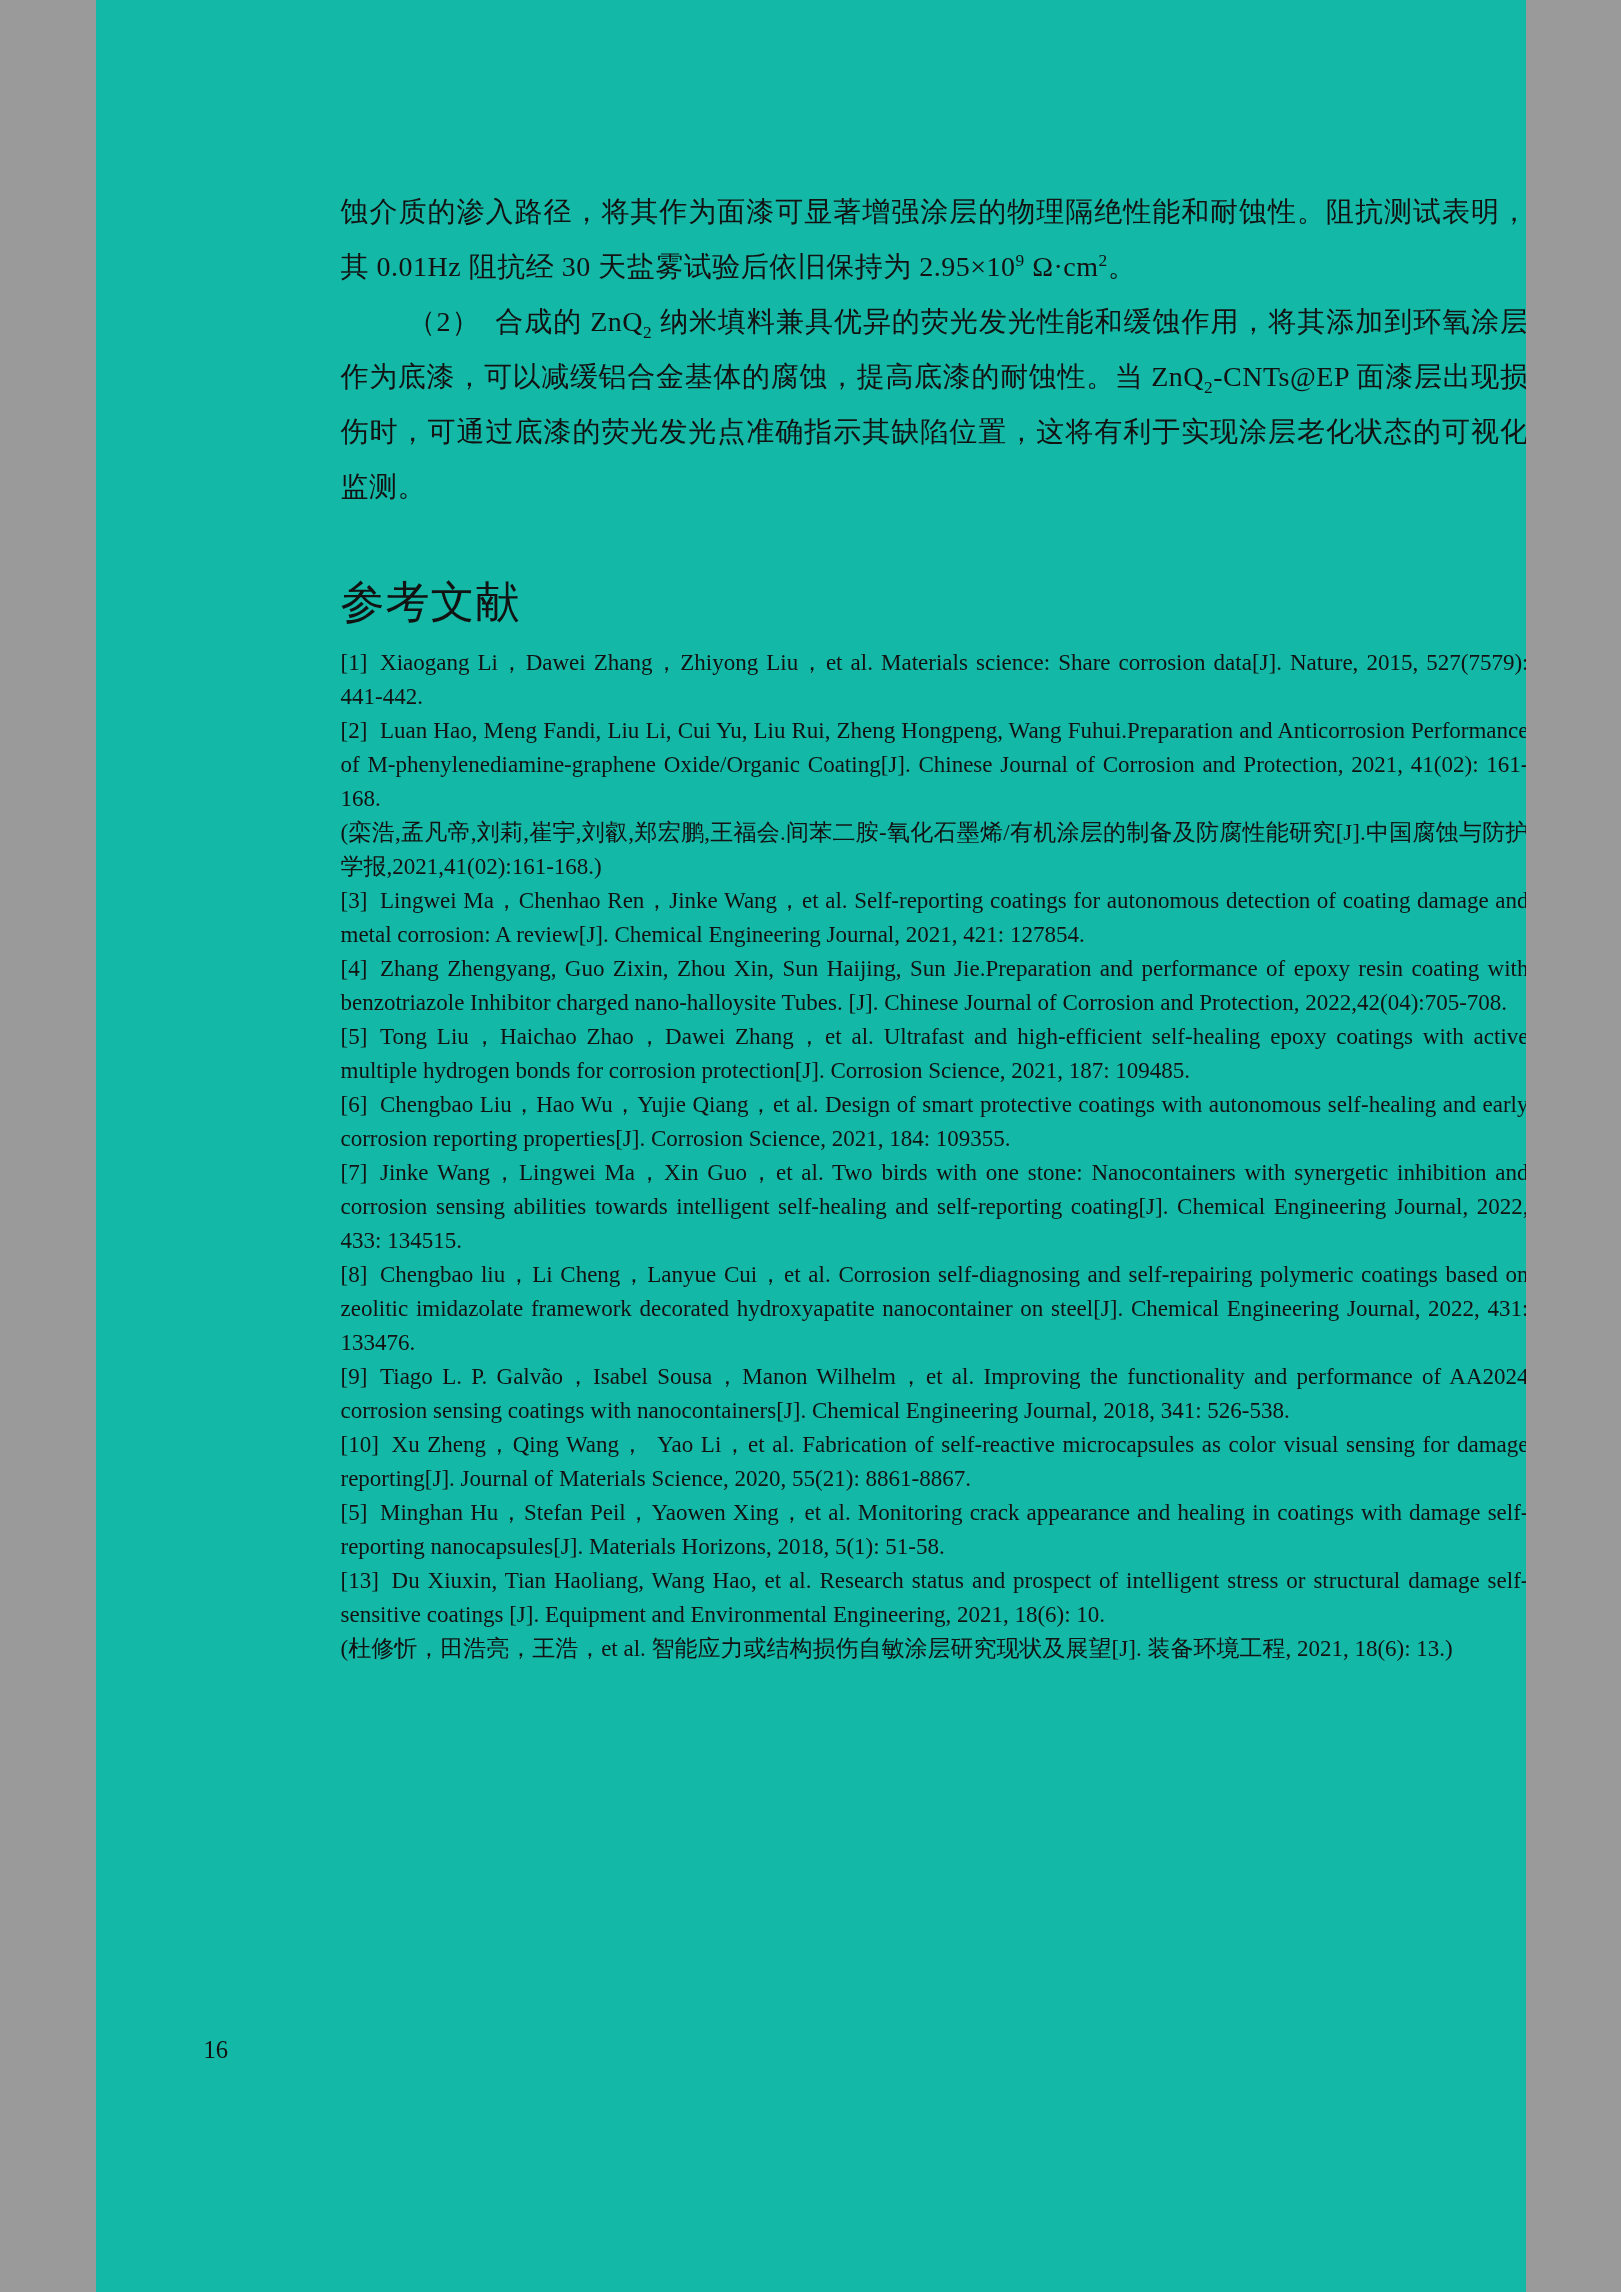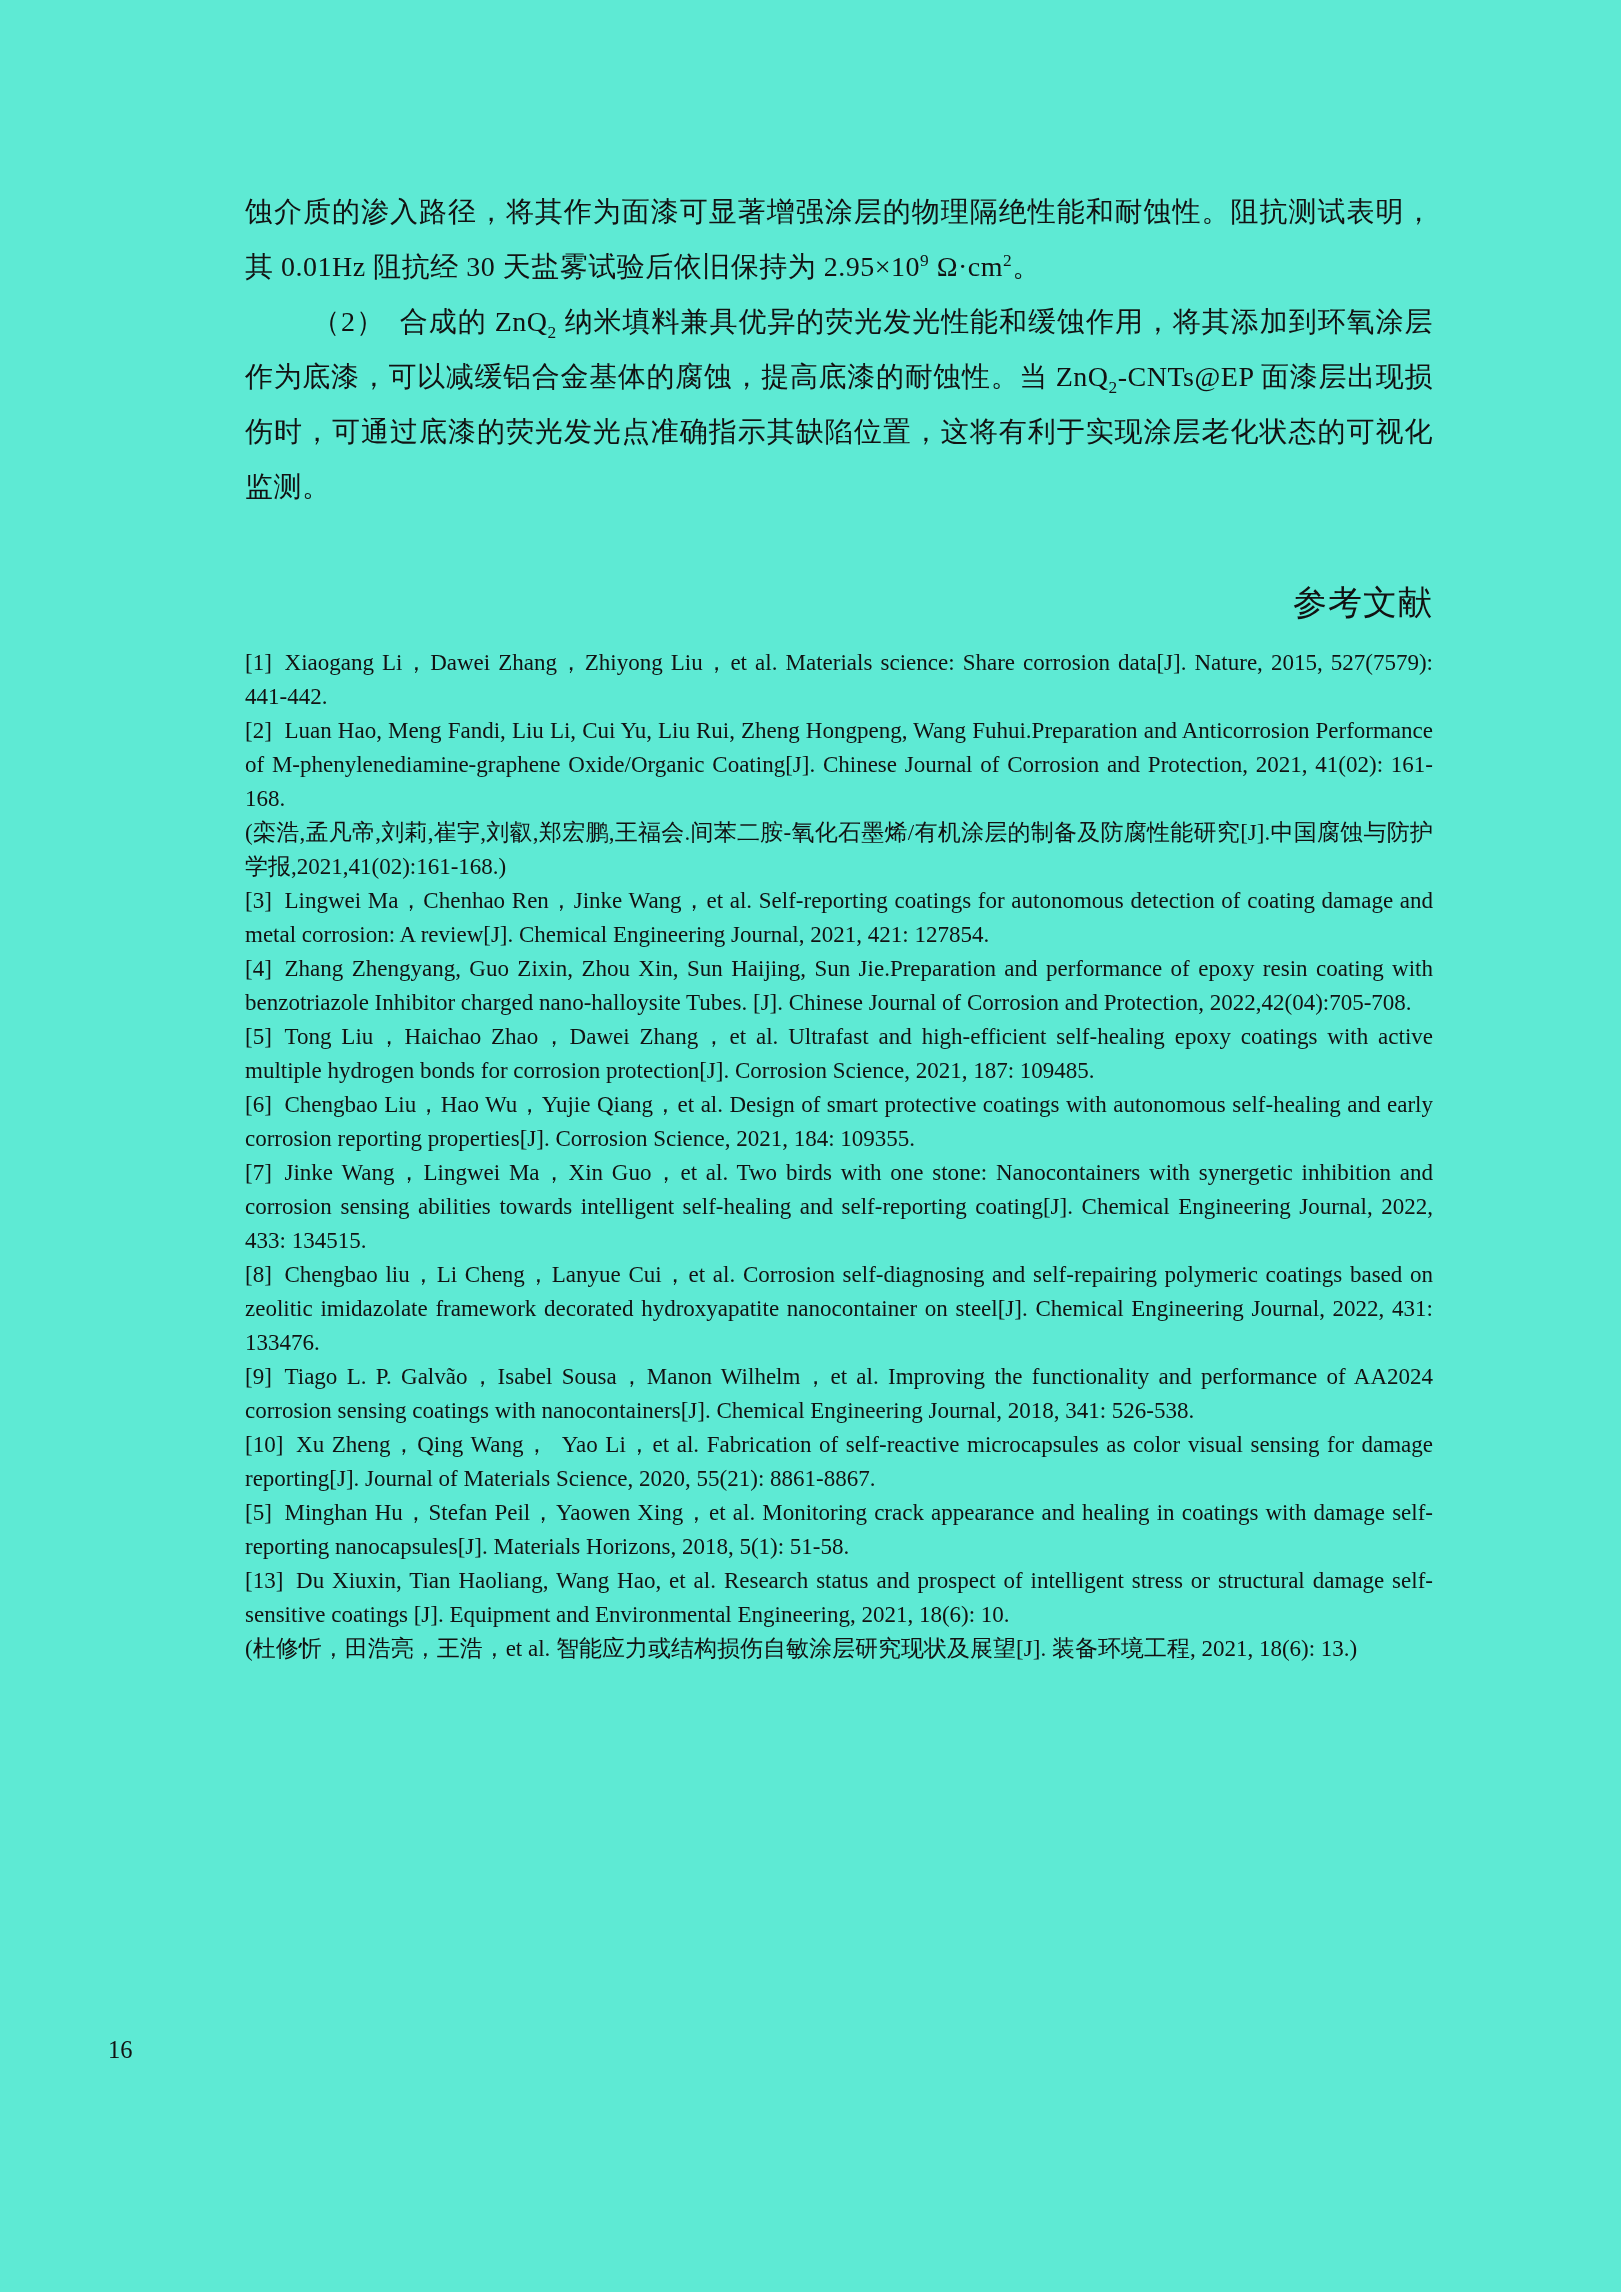--- a/index.html
+++ b/index.html
@@ -1,21 +1,21 @@
 <!DOCTYPE html>
 <html><head>
 <meta charset="utf-8">
 <style>
   html,body{margin:0;padding:0;background:#9a9a9a;}
   .page{
     position:relative;
-    width:1621px;
+    width:1430px;
     height:2293px;
     margin:0 auto;
-    background:#5eead4;
+    background:#14b8a6;
     color:#121212;
     font-family:"Liberation Serif","DejaVu Serif",serif;
     overflow:hidden;
   }
   .content{
     position:absolute;
     left:245px;
     top:184px;
     width:1188px;
   }
@@ -32,25 +32,24 @@
     line-height:0;
     vertical-align:super;
   }
   .body-para sub, .ref sub{
     font-size:0.62em;
     line-height:0;
     vertical-align:sub;
   }
   .refs-heading{
     margin:67px 0 0 0;
-    font-size:34px;
+    font-size:44px;
     line-height:43px;
     font-weight:normal;
     letter-spacing:1px;
-    text-align:right;
   }
   .refs-list{ margin-top:21.6px; }
   .ref{
     margin:0;
     font-size:23px;
     line-height:34px;
     text-align:justify;
   }
   .ref .ref-num{ margin-right:12.7px; }
   .page-number{

